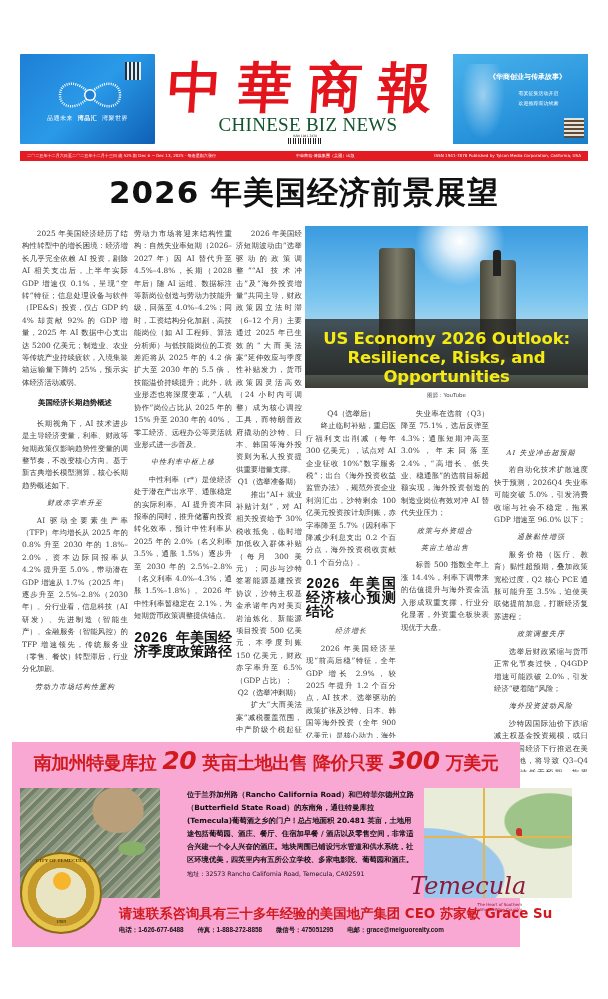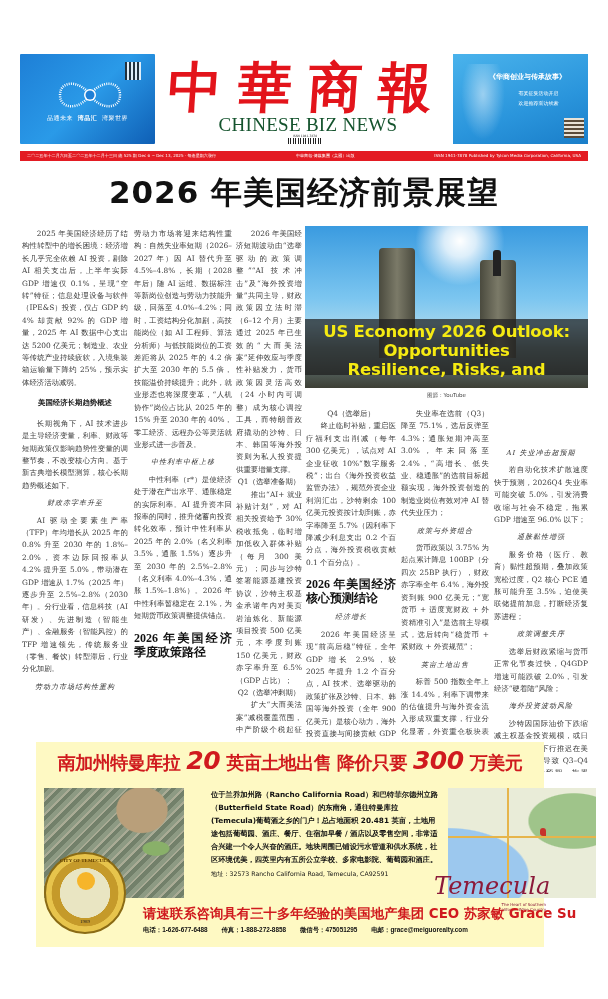--- a/index.html
+++ b/index.html
@@ -34,39 +34,39 @@
 
     
     .headline { position: absolute; left: 0; width: 608px; top: 172px; text-align: center; font-family: "DejaVu Sans", sans-serif; font-weight: bold; font-size: 31px; color: #111; letter-spacing: 1px; }
 
     
     .col { position: absolute; font-family: "DejaVu Serif", serif; font-size: 7.4px; line-height: 12.4px; color: #3a3a3a; text-align: justify; }
     .col p { text-indent: 2em; }
     .col .sec { font-weight: bold; text-align: center; color: #222; margin: 8px 0 8px; font-size: 7.4px; font-family: "DejaVu Sans", sans-serif; }
     .col .sub { font-style: italic; text-align: center; color: #333; margin: 5px 0; font-size: 7px; letter-spacing: 1px; }
     .col .q { text-align: center; color: #333; }
-    .col .bigsec { font-family: Liberation Serif, serif; font-weight: bold; color: #111; font-size: 12px; line-height: 14px; margin: 8px 0 6px; }
+    .col .bigsec { font-family: Liberation Mono, monospace; font-weight: bold; color: #111; font-size: 14px; line-height: 14px; margin: 8px 0 6px; }
 
     .c1 { left: 22px; top: 228px; width: 106px; }
     .c2 { left: 134px; top: 228px; width: 98px; }
     .c3 { left: 236px; top: 228px; width: 98px; }
 
     
     .photo { position: absolute; left: 305px; top: 226px; width: 283px; height: 162px; overflow: hidden;
       background: linear-gradient(180deg, #3a9be0 0%, #7cc6f0 45%, #9fd3ee 60%, #6f8a8e 75%, #3d3f35 100%); }
     .photo .sun { position: absolute; left: 110px; top: -30px; width: 90px; height: 90px; border-radius: 50%; background: radial-gradient(circle, #ffffff 0%, rgba(255,255,255,.8) 25%, rgba(255,255,255,0) 70%); }
     .photo .pillar { position: absolute; bottom: 30px; width: 36px; background: linear-gradient(90deg, #4a4a3e, #7b7a68 50%, #4a4a3e); border-radius: 4px 4px 0 0; }
     .photo .p1 { left: 74px; height: 110px; }
     .photo .p2 { left: 175px; height: 98px; }
     .photo .man { position: absolute; left: 188px; top: 24px; width: 8px; height: 26px; background: #222; border-radius: 3px 3px 0 0; }
-    .photo .banner { position: absolute; left: 0; right: 0; top: 93px; height: 56px; background: rgba(30,30,30,.72); text-align: center; color: #f5ea12; font-family: "DejaVu Sans", sans-serif; font-weight: bold; font-size: 16.5px; line-height: 19px; padding-top: 3px; letter-spacing: -.2px; }
+    .photo .banner { position: absolute; left: 0; right: 0; top: 93px; height: 56px; background: rgba(30,30,30,.72); text-align: center; color: #f5ea12; font-family: "DejaVu Sans", sans-serif; font-weight: bold; font-size: 16.5px; line-height: 19px; padding-top: 10px; letter-spacing: -.2px; }
     .caption { position: absolute; left: 305px; top: 392px; width: 283px; text-align: center; font-family: "DejaVu Sans", sans-serif; font-size: 5.5px; color: #444; }
 
     
-    .adbox { position: absolute; left: 36px; top: 742px; width: 508px; height: 205px; background: #fef9c3; }
+    .adbox { position: absolute; left: 12px; top: 742px; width: 508px; height: 205px; background: #f9a8d4; }
     .ad-head { position: absolute; left: 0; right: 0; top: 4px; text-align: center; font-family: "DejaVu Sans", sans-serif; font-weight: bold; color: #d01a1e; font-size: 18px; white-space: nowrap; letter-spacing: -.5px; }
     .ad-head .big { font-size: 25px; font-style: italic; margin: 0 6px; }
     .ad-photo { position: absolute; left: 8px; top: 46px; width: 140px; height: 110px; background:
       radial-gradient(ellipse at 70% 20%, #b99f7a 0 18%, transparent 19%),
       radial-gradient(ellipse at 80% 55%, #89b069 0 8%, transparent 9%),
       repeating-linear-gradient(135deg, #72806a 0 4px, #8d9a83 4px 8px, #a9ab95 8px 10px); }
     .seal { position: absolute; left: 8px; top: 110px; width: 82px; height: 82px; border-radius: 50%; background: radial-gradient(circle at 50% 50%, #e9e5c2 0 45%, #c59a2a 46% 60%, #e7c44c 61% 100%); border: 2px solid #8a6b15; }
     .seal .sun { position: absolute; left: 31px; top: 18px; width: 18px; height: 18px; border-radius: 50%; background: #f6b52a; }
     .seal .label { position: absolute; left: 0; right: 0; top: 4px; text-align: center; font-size: 5px; color: #5c3b00; font-family: "Liberation Serif", serif; font-weight: bold; }
     .seal .year { position: absolute; left: 0; right: 0; bottom: 8px; text-align: center; font-size: 5px; color: #222; font-family: "Liberation Serif", serif; }
@@ -154,39 +154,38 @@
 
 </div>
 
 <div class="photo">
   <div class="sun"></div>
   <div class="pillar p1"></div>
   <div class="pillar p2"></div>
   <div class="man"></div>
   <div class="banner">
     <div>US Economy 2026 Outlook:</div>
+    <div>Resilience, Risks, and</div>
     <div>Opportunities</div>
-    <div>Resilience, Risks, and</div>
   </div>
 </div>
 <div class="caption">图源：YouTube</div>
 
 <div class="col" style="left:306px; top:408px; width:90px; height:330px; overflow:hidden;">
   <div class="q">Q4（选举后）</div>
   <p>终止临时补贴，重启医疗福利支出削减（每年 300 亿美元），试点对 AI 企业征收 10%“数字服务税”；出台《海外投资收益监管办法》，规范外资企业利润汇出，沙特剩余 100 亿美元投资按计划到账，赤字率降至 5.7%（因利率下降减少利息支出 0.2 个百分点，海外投资税收贡献 0.1 个百分点）。</p>
   <div class="bigsec">2026 年美国经济核心预测结论</div>
   <div class="sub">经济增长</div>
   <p>2026 年美国经济呈现“前高后稳”特征，全年 GDP 增长 2.9%，较 2025 年提升 1.2 个百分点，AI 技术、选举驱动的政策扩张及沙特、日本、韩国等海外投资（全年 900 亿美元）是核心动力，海外投资直接与间接贡献 GDP 增速 0.3 个百分点；</p>
 
 </div>
 
 <div class="col" style="left:401px; top:408px; width:88px; height:330px; overflow:hidden;">
   <p>失业率在选前（Q3）降至 75.1%，选后反弹至 4.3%；通胀短期冲高至 3.0%，年末回落至 2.4%，“高增长、低失业、稳通胀”的选前目标超额实现，海外投资创造的制造业岗位有效对冲 AI 替代失业压力；</p>
   <div class="sub">政策与外资组合</div>
-  <p>货币政策以 3.75% 为起点累计降息 100BP（分四次 25BP 执行），财政赤字率全年 6.4%，海外投资到账 900 亿美元；“宽货币 + 适度宽财政 + 外资精准引入”是选前主导模式，选后转向“稳货币 + 紧财政 + 外资规范”；</p>
   <div class="sub">英亩土地出售</div>
   <p>标普 500 指数全年上涨 14.4%，利率下调带来的估值提升与海外资金流入形成双重支撑，行业分化显著，外资重仓板块表现优于大盘。</p>
 
 </div>
 
 <div class="col" style="left:494px; top:408px; width:94px; height:330px; overflow:hidden;margin-top:34px;">
   <div class="sub">AI 失业冲击超预期</div>
   <p>若自动化技术扩散速度快于预测，2026Q4 失业率可能突破 5.0%，引发消费收缩与社会不稳定，拖累 GDP 增速至 96.0% 以下；</p>
   <div class="sub">通胀黏性增强</div>
   <p>服务价格（医疗、教育）黏性超预期，叠加政策宽松过度，Q2 核心 PCE 通胀可能升至 3.5%，迫使美联储提前加息，打断经济复苏进程；</p>

